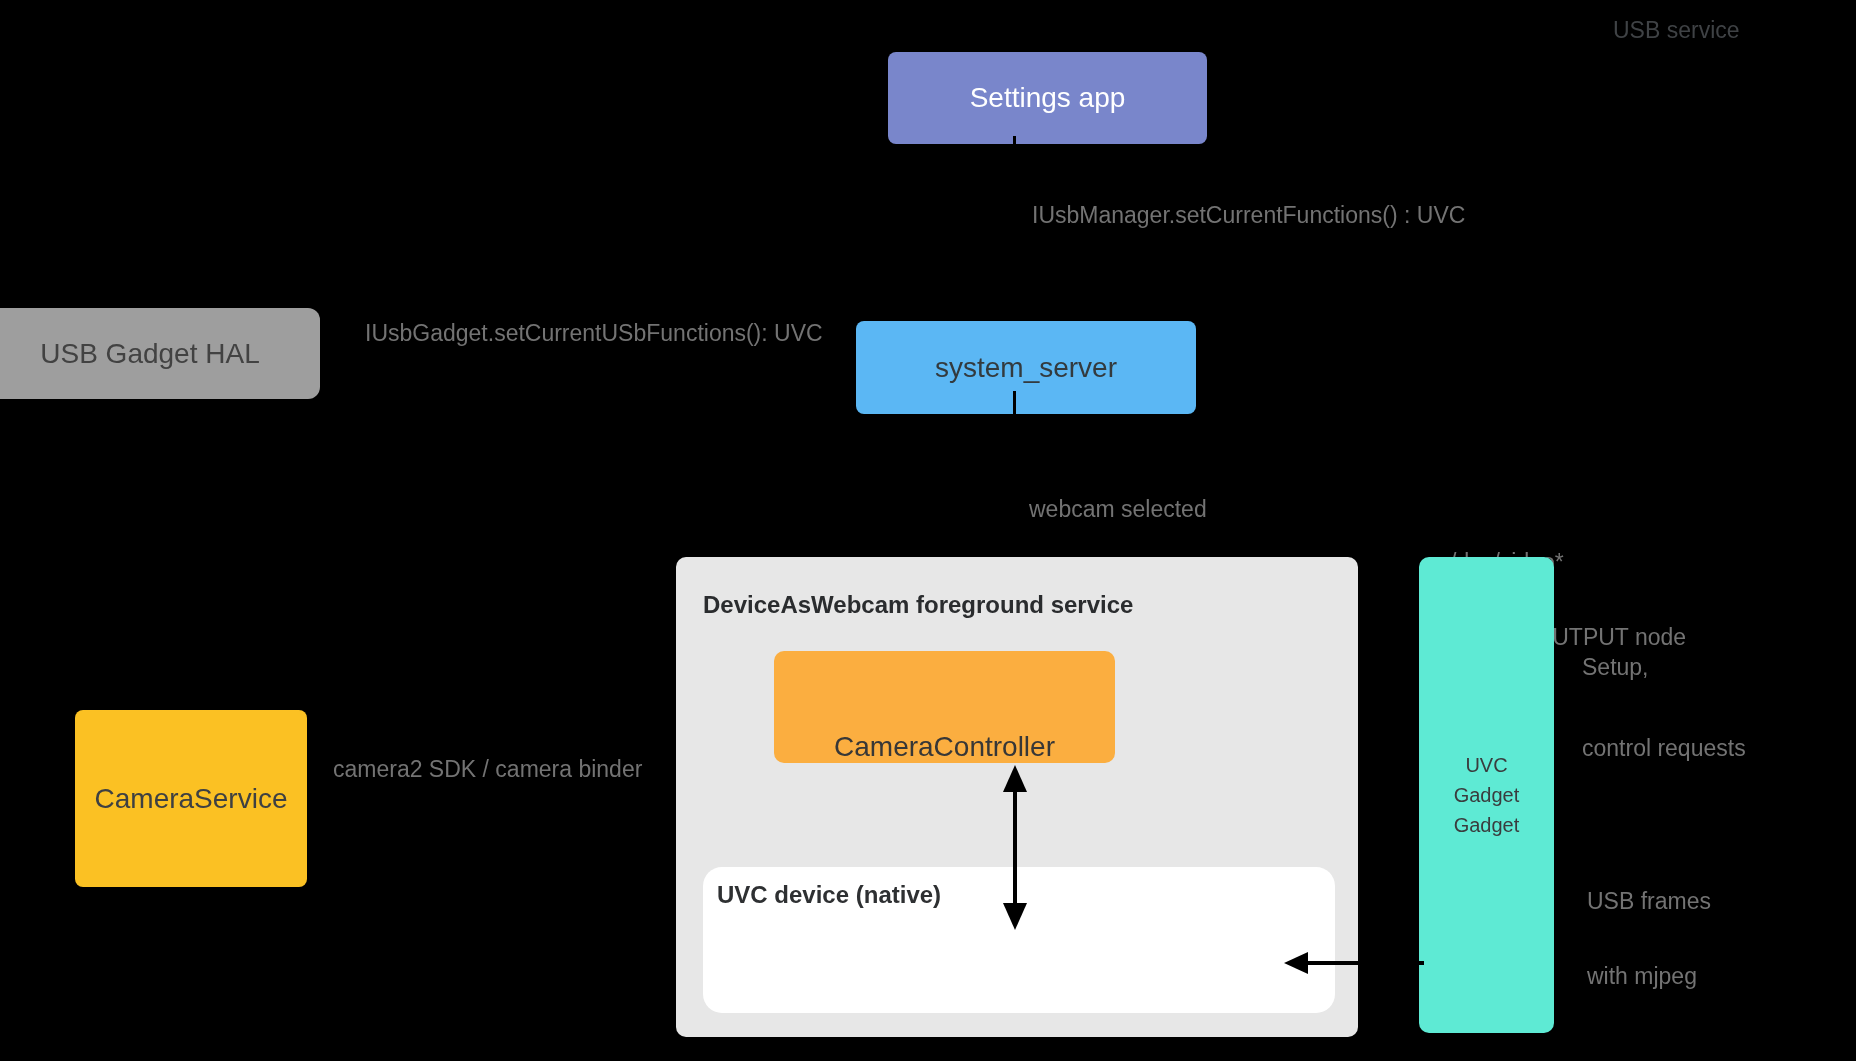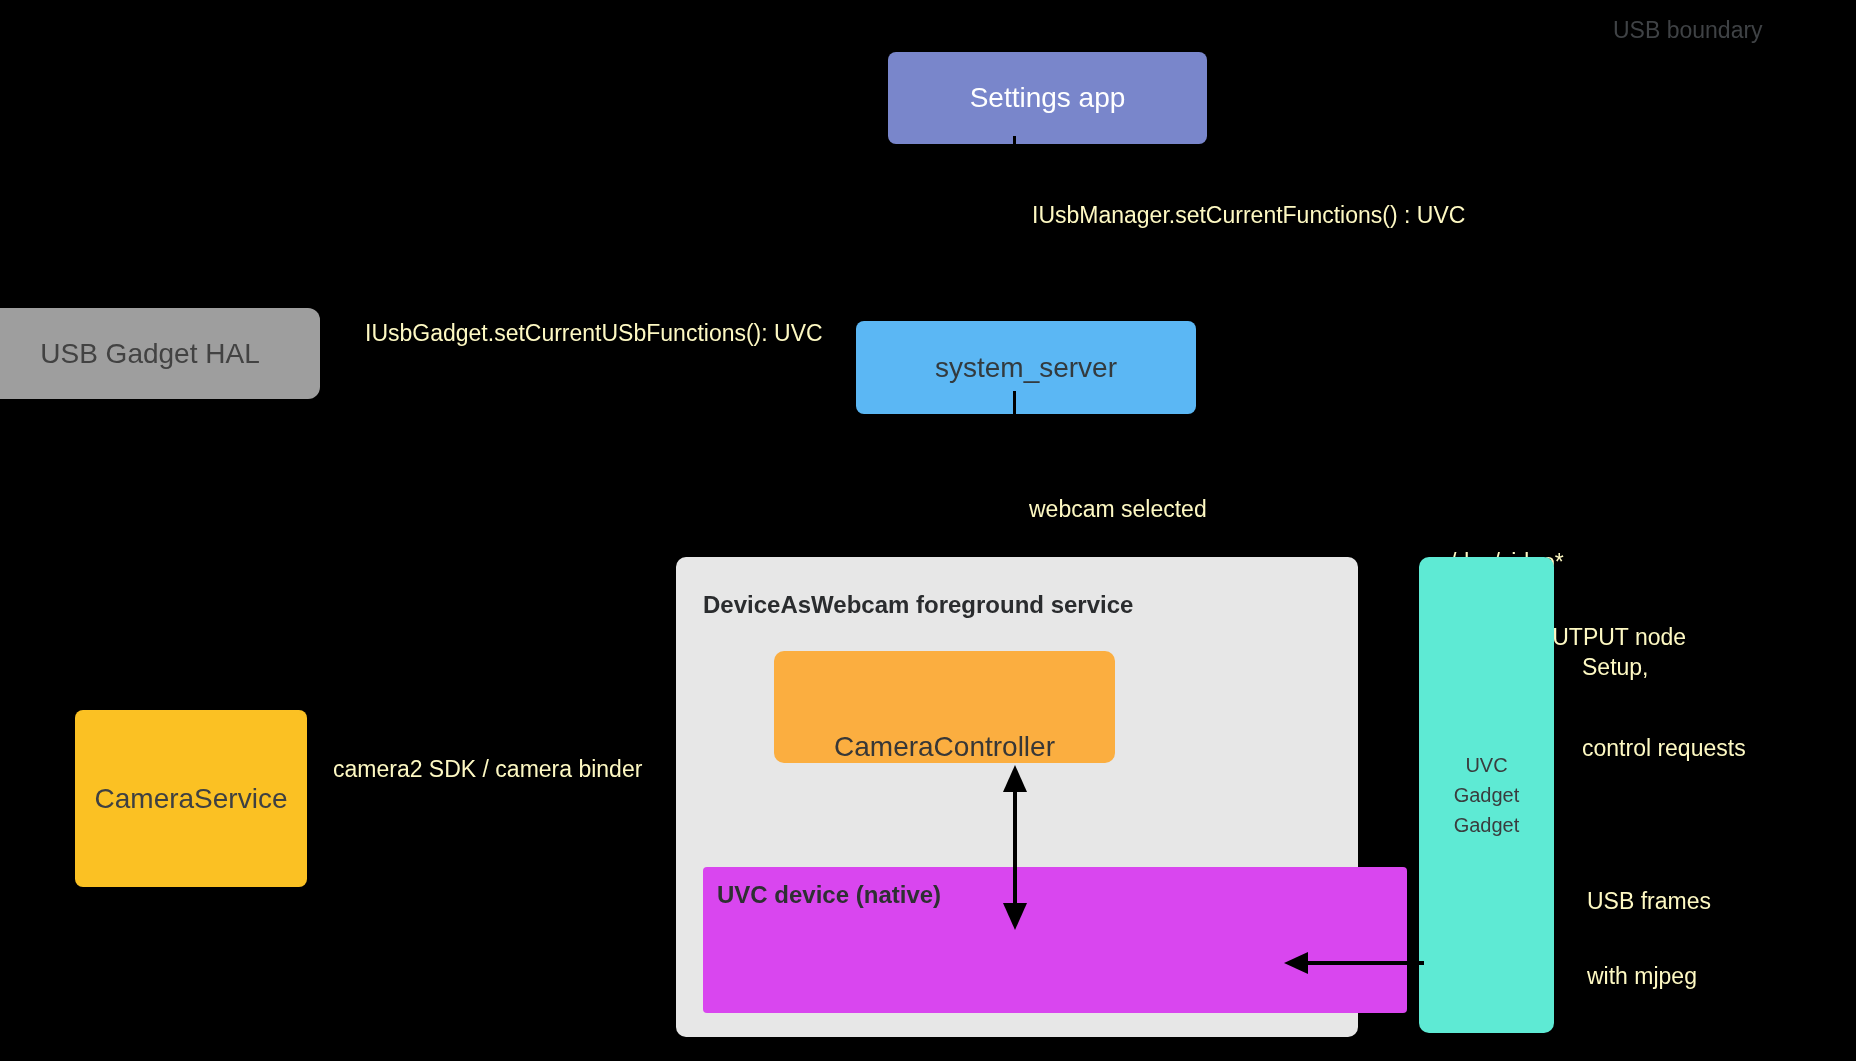--- a/index.html
+++ b/index.html
@@ -15,38 +15,38 @@
     position: absolute;
     display: flex;
     align-items: center;
     justify-content: center;
     font-size: 28px;
     box-sizing: border-box;
   }
   .annot {
     position: absolute;
     font-size: 23px;
-    color: #fef9c3;
+    color: #737373;
     line-height: 26px;
     white-space: pre;
   }
   .annot span { display: block; }
 
   
   .settings-app   { left: 858px;  top: 52px;  width: 319px; height: 92px;  background:#7986CB; color:#FFFFFF; border-radius: 8px; margin-left: 30px; }
   .usb-gadget-hal { left: -20px;  top: 308px; width: 340px; height: 91px;  background:#9E9E9E; color:#424242; border-radius: 12px; }
   .system-server  { left: 856px;  top: 321px; width: 340px; height: 93px;  background:#5BB7F4; color:#333A3E; border-radius: 8px; }
   .camera-service { left: 75px;   top: 710px; width: 232px; height: 177px; background:#FBC123; color:#3E4042; border-radius: 8px; }
 
   .daw-container  { left: 676px;  top: 557px; width: 682px; height: 480px; background:#E7E7E7; border-radius: 10px; position:absolute; }
   .daw-title      { position:absolute; left: 27px; top: 34px; font-size: 24px; font-weight: bold; color:#2A2C2E; }
 
   .camera-controller { left: 774px; top: 651px; width: 341px; height: 112px; background:#FBAE40; color:#373737; border-radius: 10px; align-items: flex-end; }
 
-  .uvc-device     { left: 703px;  top: 867px; width: 704px; height: 146px; background:#d946ef; border-radius: 4px; position:absolute; }
+  .uvc-device     { left: 703px;  top: 867px; width: 632px; height: 146px; background:#ffffff; border-radius: 19px; position:absolute; }
   .uvc-device-title { position:absolute; left: 14px; top: 14px; font-size: 24px; font-weight: bold; color:#2E3032; }
 
   .encoder        { left: 877px;  top: 930px; width: 406px; height: 64px;  background:#AED581; color:#333740; border-radius: 8px; font-size: 27px; }
 
   .uvc-gadget-driver { left: 1419px; top: 557px; width: 135px; height: 476px; background:#5eead4; border-radius: 10px;
                        color:#3A3C3E; font-size: 20px; line-height: 30px; text-align: center;
                        display:flex; flex-direction: column; align-items: center; justify-content: center; position:absolute; }
 
   
   .usb-boundary   { left: 1613px; top: 17px;  color:#3F4245; }
@@ -71,21 +71,21 @@
   .buffers-head-down    { left: 1003px; top: 903px; border-left: 12px solid transparent; border-right: 12px solid transparent; border-top: 27px solid #000; }
 
   .encoder-shaft        { left: 1306px; top: 961px; width: 118px; height: 4px; }
   .encoder-head-left    { left: 1284px; top: 952px; border-top: 11px solid transparent; border-bottom: 11px solid transparent; border-right: 24px solid #000; }
 </style>
 </head>
 <body>
 
 <div id="stage">
 
-  <div class="annot usb-boundary">USB boundary</div>
+  <div class="annot usb-boundary">USB service</div>
   <div class="annot iusbmanager">IUsbManager.setCurrentFunctions() : UVC</div>
   <div class="annot iusbgadget">IUsbGadget.setCurrentUSbFunctions(): UVC</div>
 
   <div class="annot usb-state">
     <span>webcam selected</span>
   </div>
 
   <div class="annot dev-video">
     <span>/dev/video*</span>
     <span>VIDEO_OUTPUT node</span>

